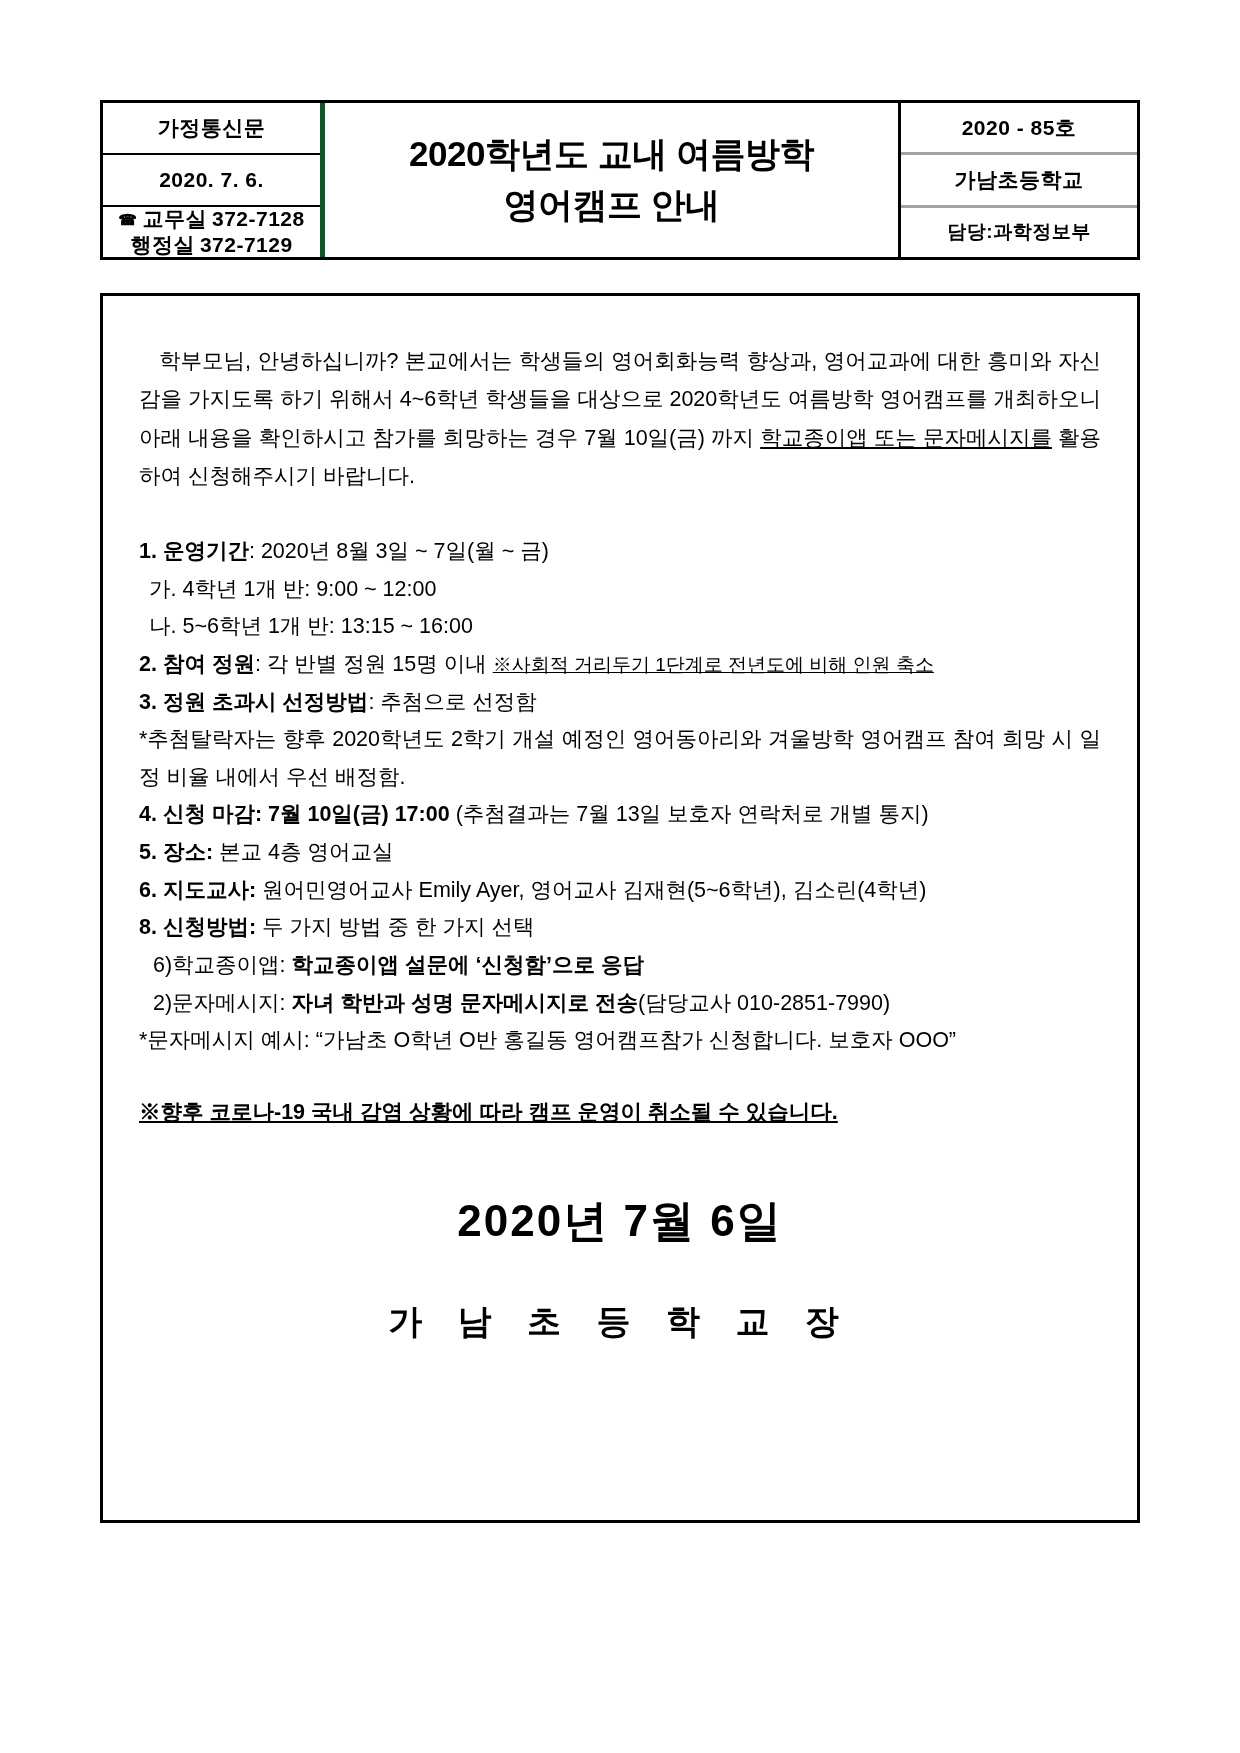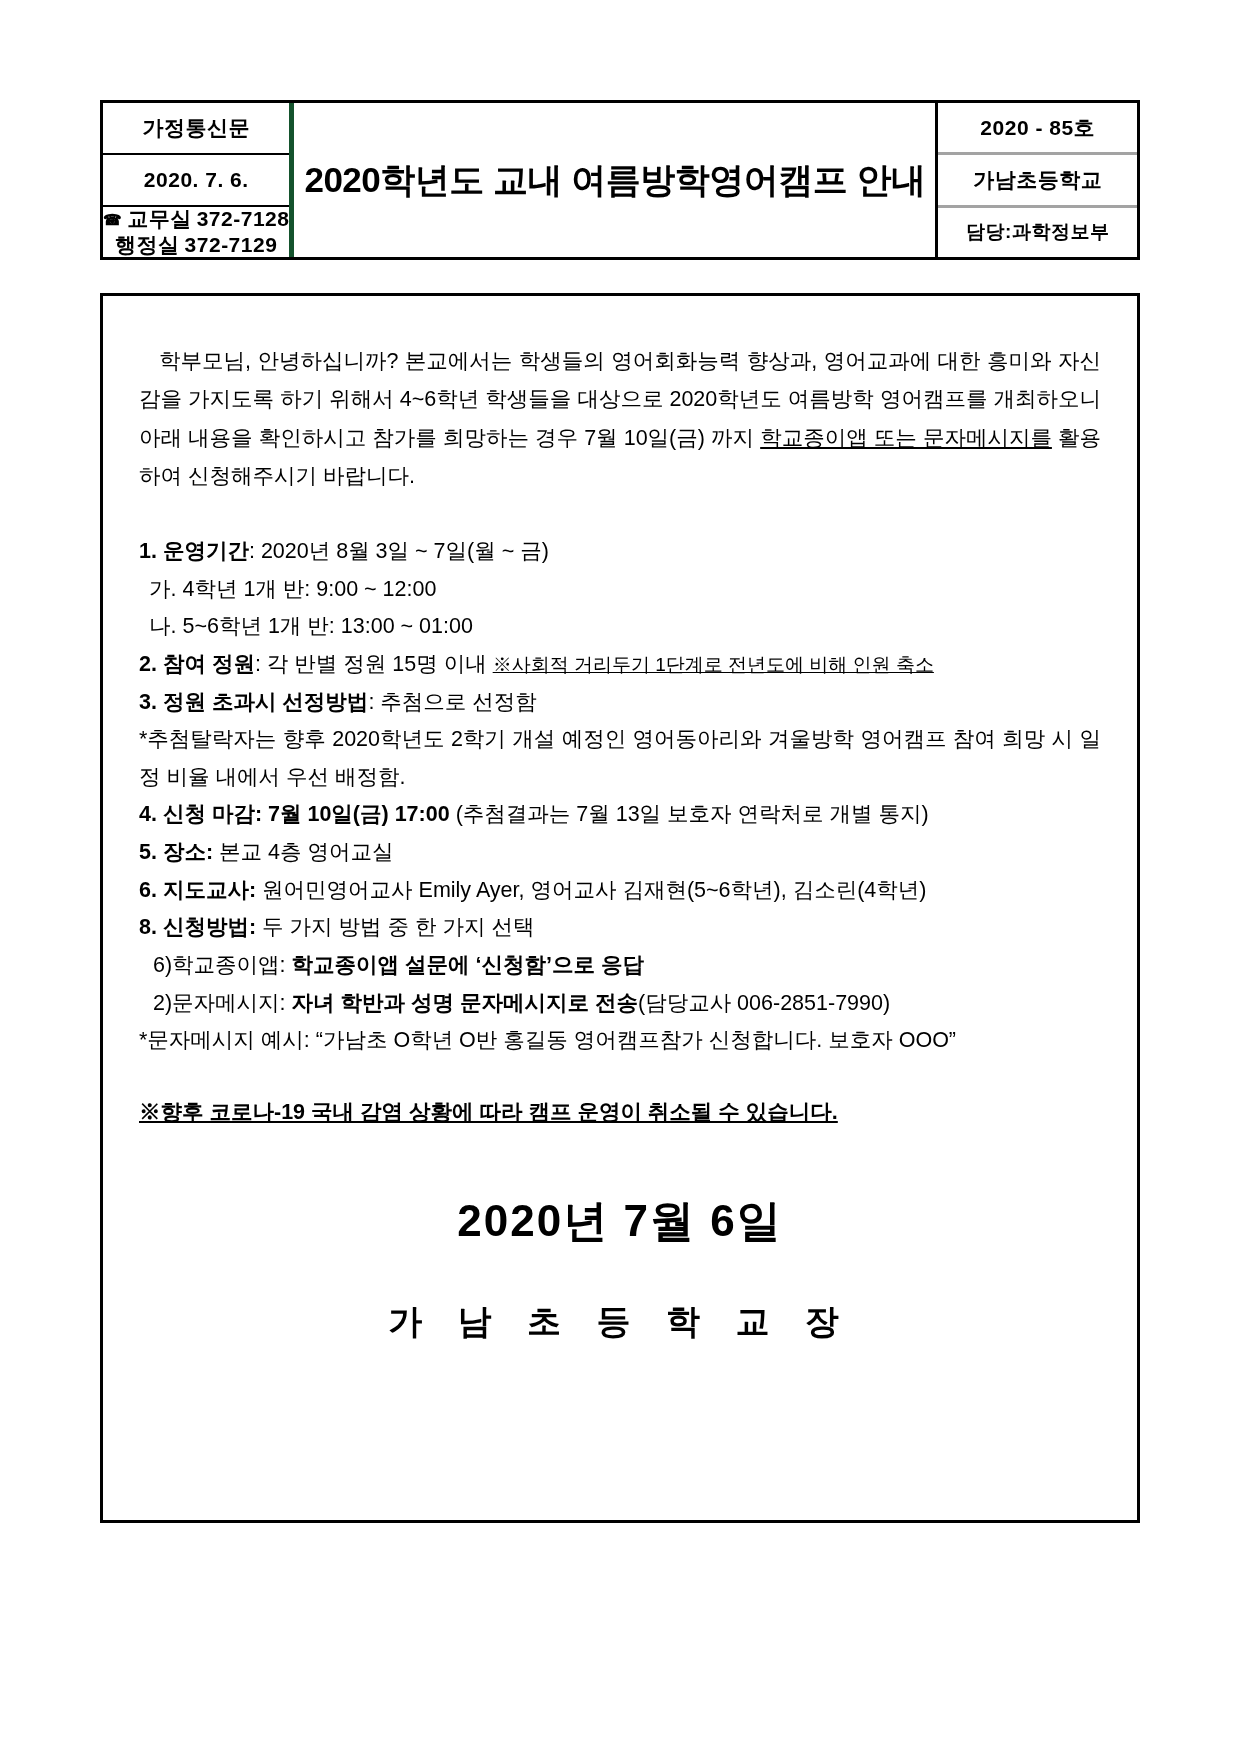--- a/index.html
+++ b/index.html
@@ -66,20 +66,21 @@
   }
   .phone-ico {
     font-size: 15px;
   }
   .phone-lbl { font-weight: bold; }
   .phone-num { font-weight: bold; letter-spacing: 0.5px; }
 
   .hdr-center {
     flex: 1 1 auto;
     display: flex;
+    flex-direction: column;
     align-items: center;
     justify-content: center;
     border-right: 3px solid #000;
     box-sizing: border-box;
     padding: 0 10px;
   }
   .hdr-center .title-line {
     font-weight: bold;
     font-size: 35px;
     line-height: 1.45;
@@ -219,21 +220,21 @@
         <span class="b">운영기간</span><span>: </span><span>2020년 8월 3일 ~ 7일(월 ~ 금)</span>
       </div>
 
       <div class="line indent1">
         <span> 가.</span>
         <span>4학년 1개 반: 9:00 ~ 12:00</span>
       </div>
 
       <div class="line indent1">
         <span> 나.</span>
-        <span>5~6학년 1개 반: 13:00 ~ 01:00</span>
+        <span>5~6학년 1개 반: 13:15 ~ 16:00</span>
       </div>
 
       <div class="line">
         <span class="b">2.</span>
         <span class="b">참여 정원</span><span>: </span><span>각 반별 정원 15명 이내 </span><span class="small-u">※사회적 거리두기 1단계로 전년도에 비해 인원 축소</span>
       </div>
 
       <div class="line">
         <span class="b">3.</span>
         <span class="b">정원 초과시 선정방법</span><span>: </span><span>추첨으로 선정함</span>
@@ -260,21 +261,21 @@
       <div class="line">
         <span class="b">8.</span>
         <span class="b">신청방법:</span><span> 두 가지 방법 중 한 가지 선택</span>
       </div>
 
       <div class="line indent2">
         <span> 6)학교종이앱: </span><span class="b">학교종이앱 설문에 ‘신청함’으로 응답</span>
       </div>
 
       <div class="line indent2">
-        <span> 2)문자메시지: </span><span class="b">자녀 학반과 성명 문자메시지로 전송</span><span>(담당교사 006-2851-7990)</span>
+        <span> 2)문자메시지: </span><span class="b">자녀 학반과 성명 문자메시지로 전송</span><span>(담당교사 010-2851-7990)</span>
       </div>
 
       <div class="line">*문자메시지 예시: “가남초 O학년 O반 홍길동 영어캠프참가 신청합니다. 보호자 OOO”</div>
 
       <div class="note-warn">※향후 코로나-19 국내 감염 상황에 따라 캠프 운영이 취소될 수 있습니다.</div>
 
       <div class="sign-date">2020년  7월  6일</div>
       <div class="sign-name">가 남 초 등 학 교 장</div>
     </div>
   </div>

